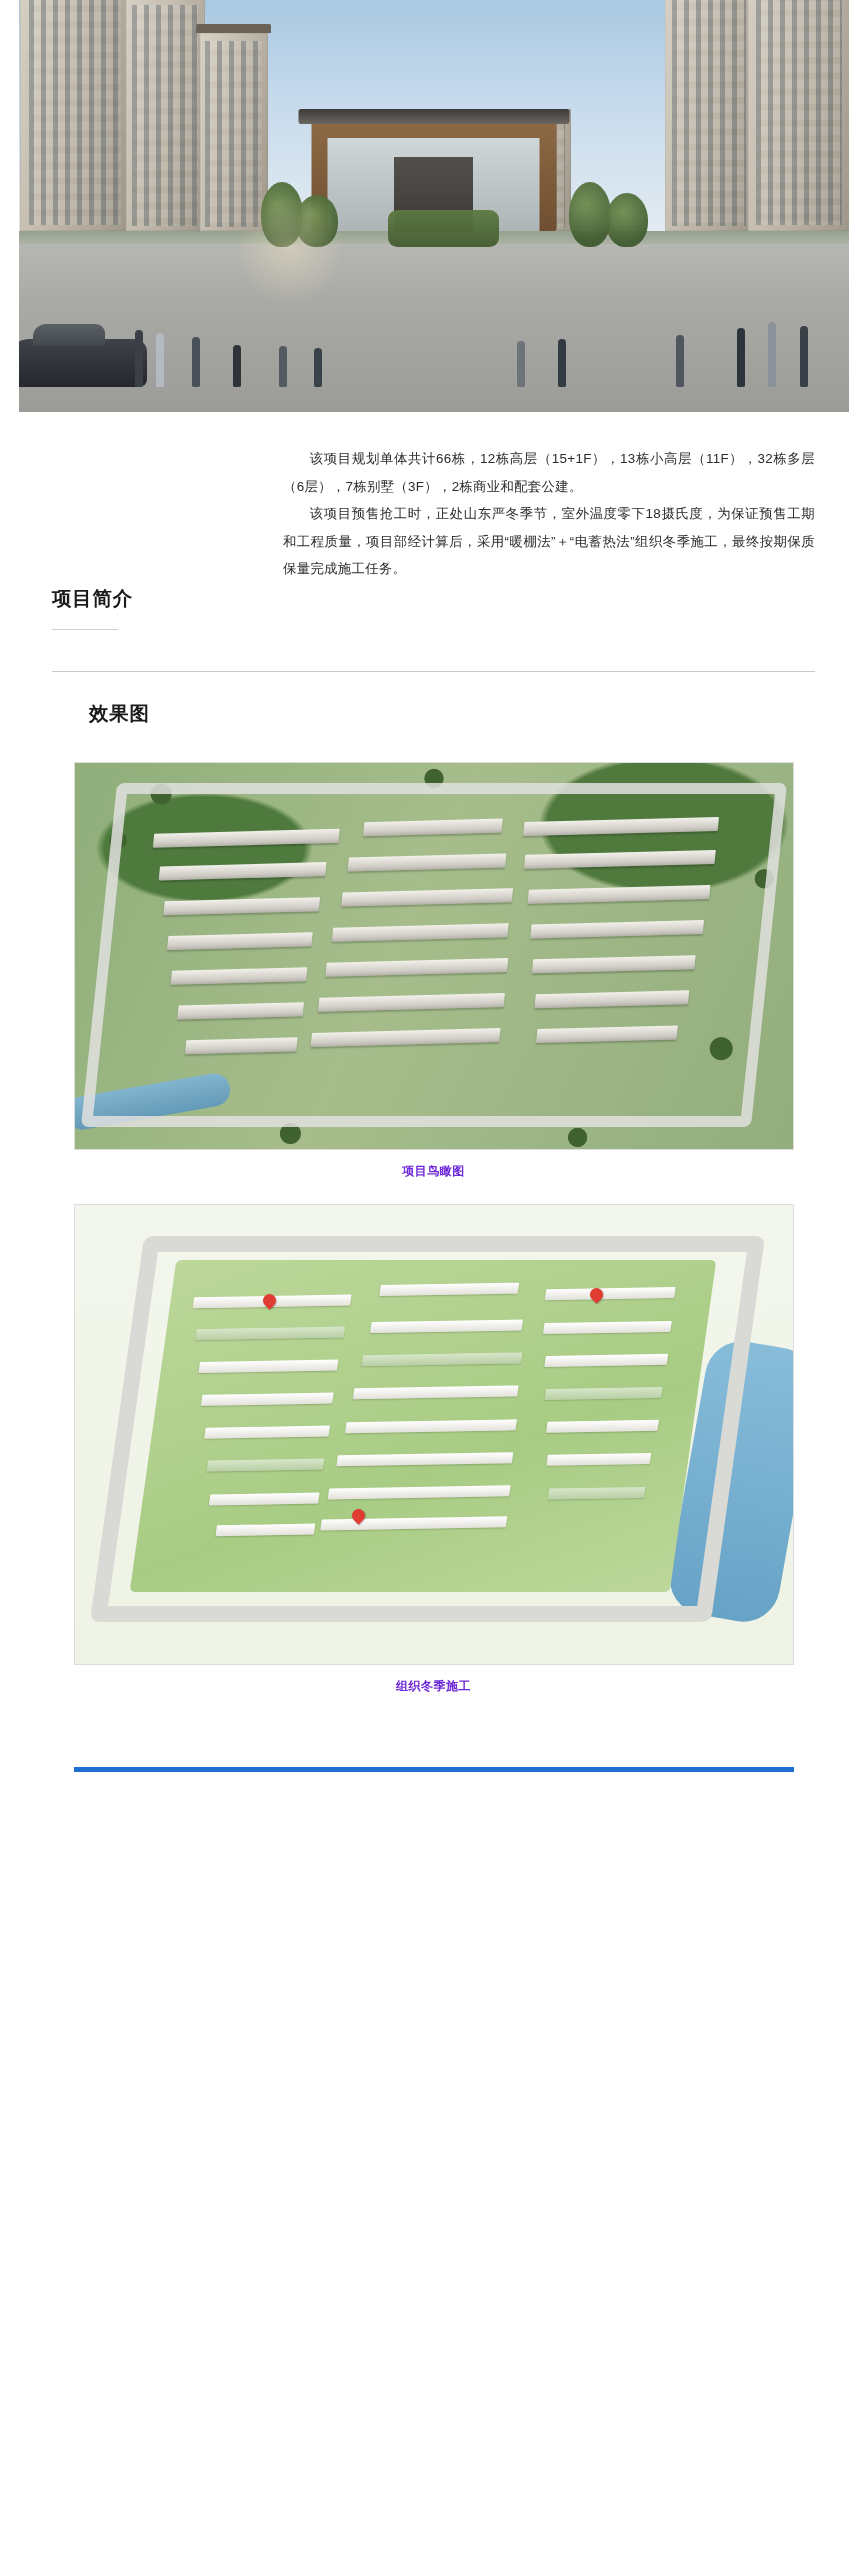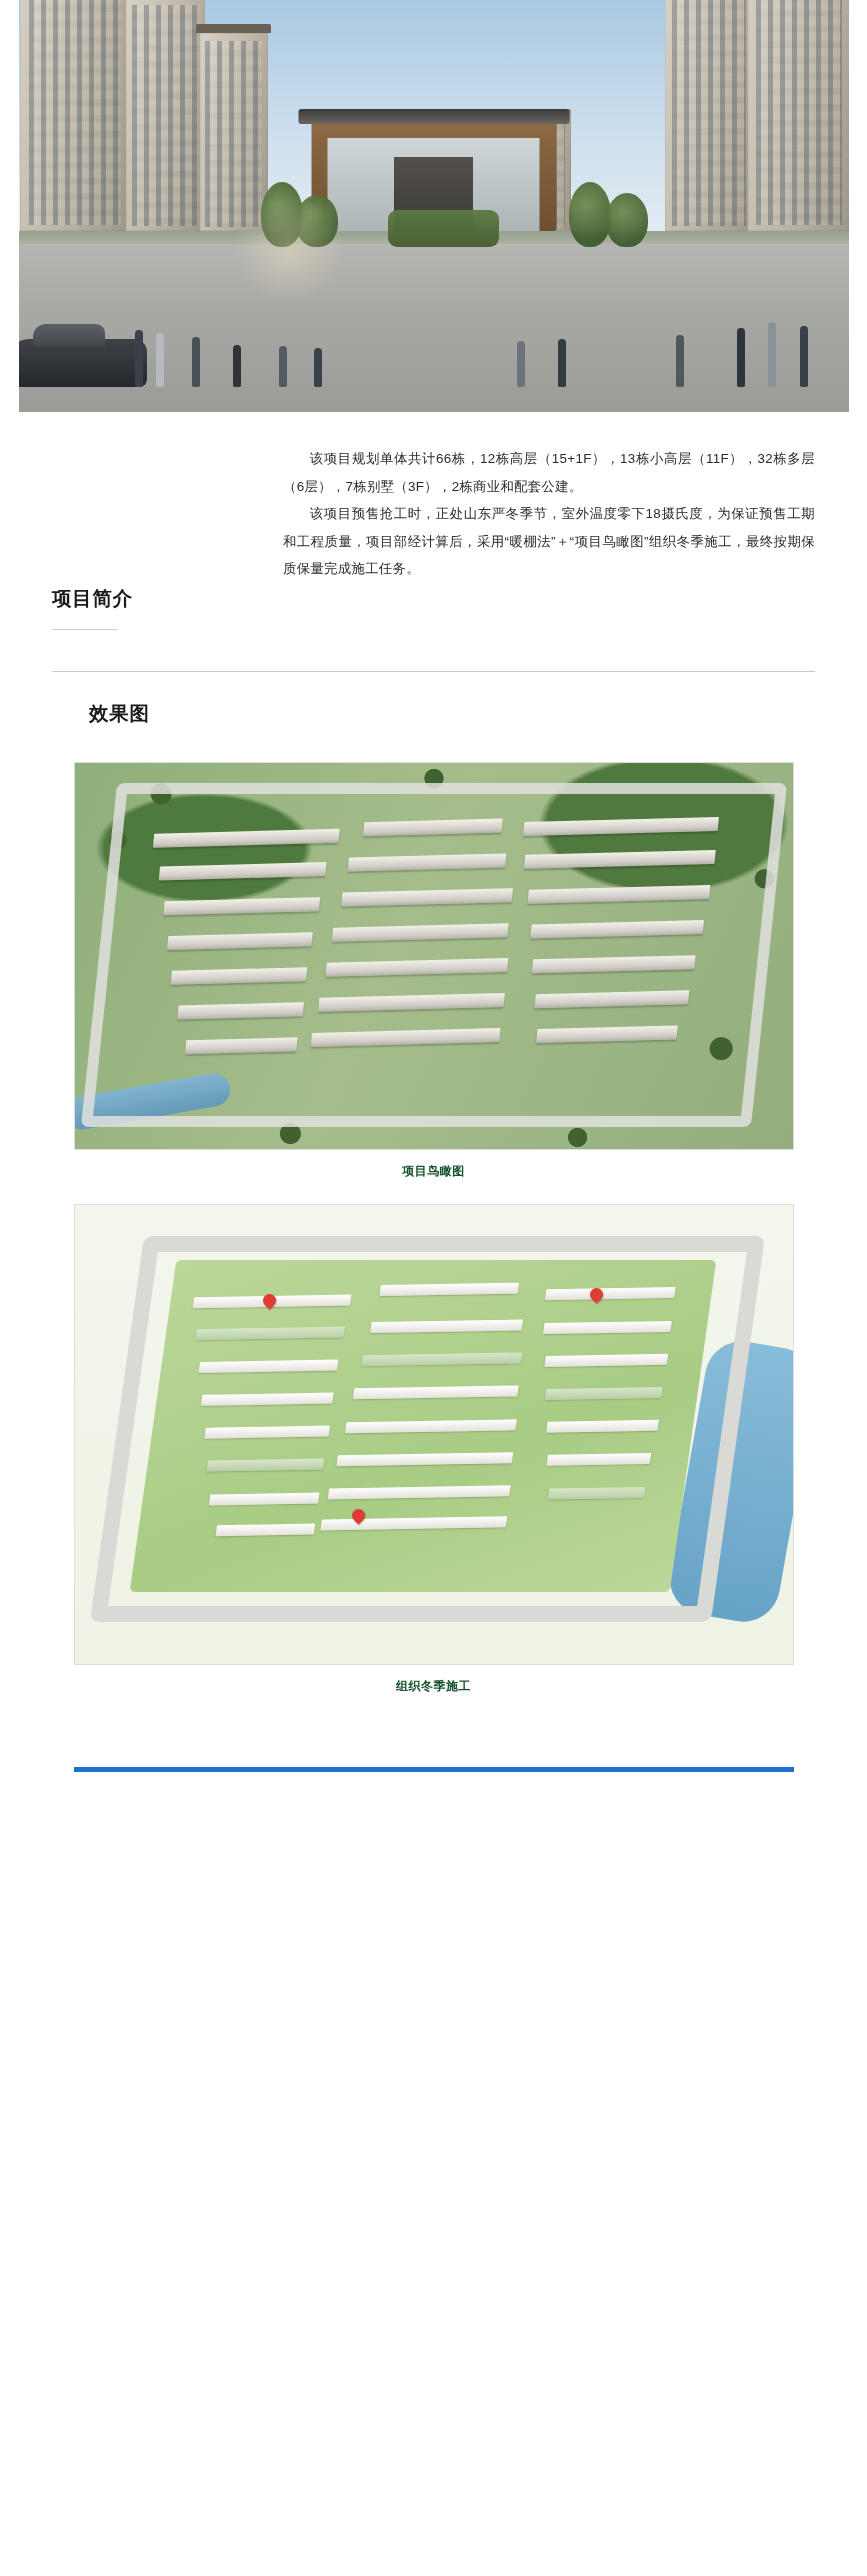--- a/index.html
+++ b/index.html
@@ -206,21 +206,21 @@
   .figure .frame {
     border: 0.9px solid #dcdcdc;
     box-sizing: border-box;
     margin: 0 auto;
     position: relative;
     overflow: hidden;
   }
   .figcaption {
     font-size: 12px;
     font-weight: bold;
-    color: #14532d;
+    color: #6d28d9;
     margin-top: 13px;
     letter-spacing: 0.5px;
   }
 
   
   .fig1 .frame { width: 720px; height: 388px; background: #cfe0cc; }
   .aerial-bg {
     position: absolute; inset: 0;
     background:
       radial-gradient(ellipse at 18% 22%, #4f7a3e 0 12%, transparent 13%),
@@ -433,21 +433,21 @@
     <div class="hero-flare"></div>
   </div>
 
   <div class="intro">
     <div class="intro-left">
       <div class="intro-title">项目简介</div>
       <div class="intro-rule"></div>
     </div>
     <div class="intro-body">
       <p>该项目规划单体共计66栋，12栋高层（15+1F），13栋小高层（11F），32栋多层（6层），7栋别墅（3F），2栋商业和配套公建。</p>
-      <p>该项目预售抢工时，正处山东严冬季节，室外温度零下18摄氏度，为保证预售工期和工程质量，项目部经计算后，采用“暖棚法”＋“项目鸟瞰图”组织冬季施工，最终按期保质保量完成施工任务。</p>
+      <p>该项目预售抢工时，正处山东严冬季节，室外温度零下18摄氏度，为保证预售工期和工程质量，项目部经计算后，采用“暖棚法”＋“电蓄热法”组织冬季施工，最终按期保质保量完成施工任务。</p>
     </div>
   </div>
 
   <div class="divider-wrap">
     <div class="divider"></div>
   </div>
 
   <div class="gallery">
     <div class="gallery-title">效果图</div>
 

